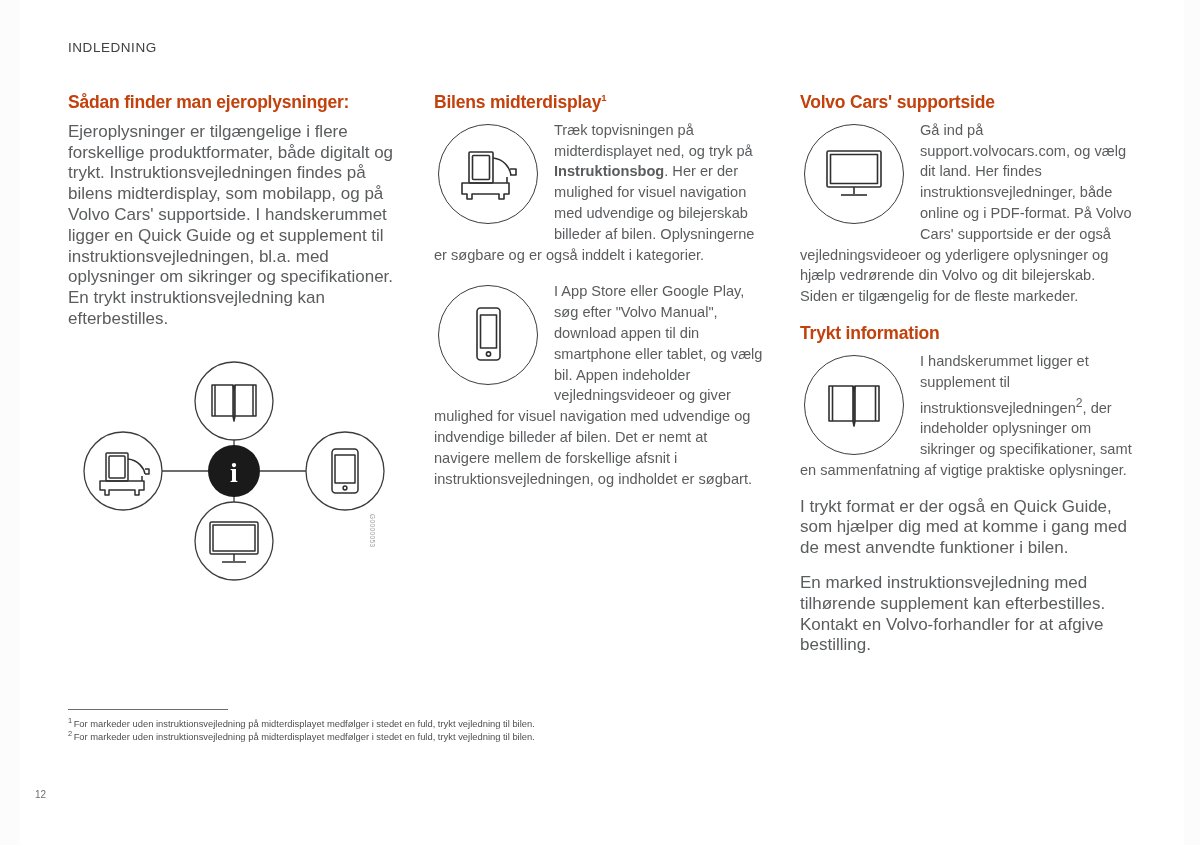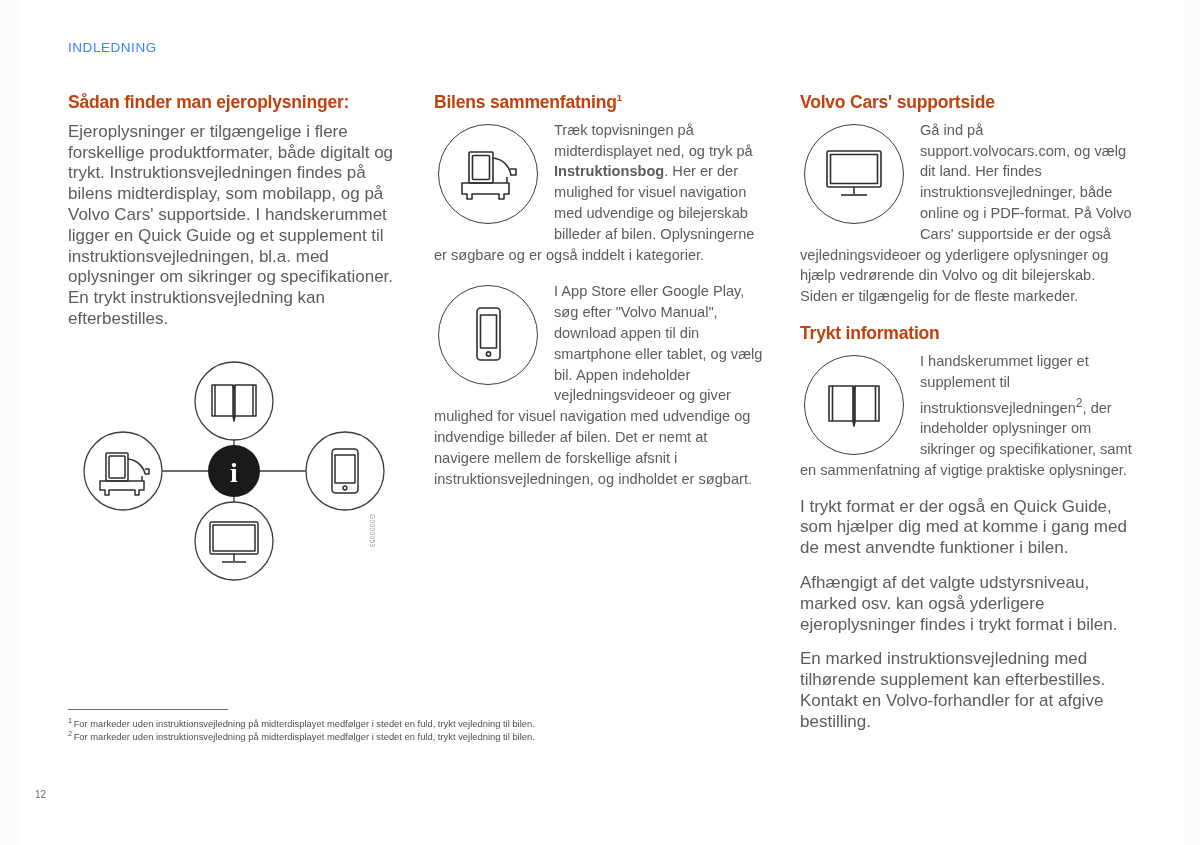--- a/index.html
+++ b/index.html
@@ -33,21 +33,21 @@
     background: #fcfcfc;
   }
 
   
   .running-head {
     position: absolute;
     left: 68px;
     top: 40px;
     font-size: 13.5px;
     letter-spacing: 0.55px;
-    color: #3b82f6;
+    color: #404040;
   }
 
   
   .col {
     position: absolute;
     top: 92px;
   }
   .col-1 { left: 68px;  width: 332px; }
   .col-2 { left: 434px; width: 330px; }
   .col-3 { left: 800px; width: 332px; }
@@ -225,21 +225,21 @@
           <text x="166" y="126" text-anchor="middle" fill="#ffffff" font-family="Liberation Serif, serif" font-size="28" font-weight="bold">i</text>
         </g>
       </svg>
       <div class="figure-code">G0000053</div>
     </div>
   </div>
 
   <div class="col col-2">
 
     <h2 class="section-title tight">
-      <span>Bilens sammenfatning</span><sup>1</sup>
+      <span>Bilens midterdisplay</span><sup>1</sup>
     </h2>
 
     <div class="icon-block">
       <div class="icon-round">
         <svg width="66" height="60" viewBox="0 0 66 60">
           <g fill="none" stroke="#2f2f2f" stroke-width="1.6" stroke-linejoin="round">
             <rect x="14" y="8" width="24" height="31" rx="1"></rect>
             <rect x="17.5" y="11.5" width="17" height="24" rx="1"></rect>
             <path d="M7 39 L54 39 L54 50 L49 50 L49 55 L44 55 L44 50 L17 50 L17 55 L12 55 L12 50 L7 50 Z"></path>
             <path d="M38 14 C49 15 55 24 56 31"></path>
@@ -298,21 +298,20 @@
             <path d="M29 5 L30 10 L31 5"></path>
             <path d="M29 40 L30 45 L31 40"></path>
             <line x1="30" y1="8" x2="30" y2="43"></line>
           </g>
         </svg>
       </div>
       <p><span>I handskerummet ligger et supplement til instruktionsvejledningen</span><sup>2</sup><span>, der indeholder oplysninger om sikringer og specifikationer, samt en sammenfatning af vigtige praktiske oplysninger.</span></p>
     </div>
 
     <p class="body">I trykt format er der også en Quick Guide, som hjælper dig med at komme i gang med de mest anvendte funktioner i bilen.</p>
-    <p class="body">Afhængigt af det valgte udstyrsniveau, marked osv. kan også yderligere ejeroplysninger findes i trykt format i bilen.</p>
     <p class="body last">En marked instruktionsvejledning med tilhørende supplement kan efterbestilles. Kontakt en Volvo-forhandler for at afgive bestilling.</p>
   </div>
 
   <div class="footnotes">
     <div class="fn-rule"></div>
     <p class="fn"><sup>1</sup><span>For markeder uden instruktionsvejledning på midterdisplayet medfølger i stedet en fuld, trykt vejledning til bilen.</span></p>
     <p class="fn"><sup>2</sup><span>For markeder uden instruktionsvejledning på midterdisplayet medfølger i stedet en fuld, trykt vejledning til bilen.</span></p>
   </div>
 
   <div class="folio">12</div>

